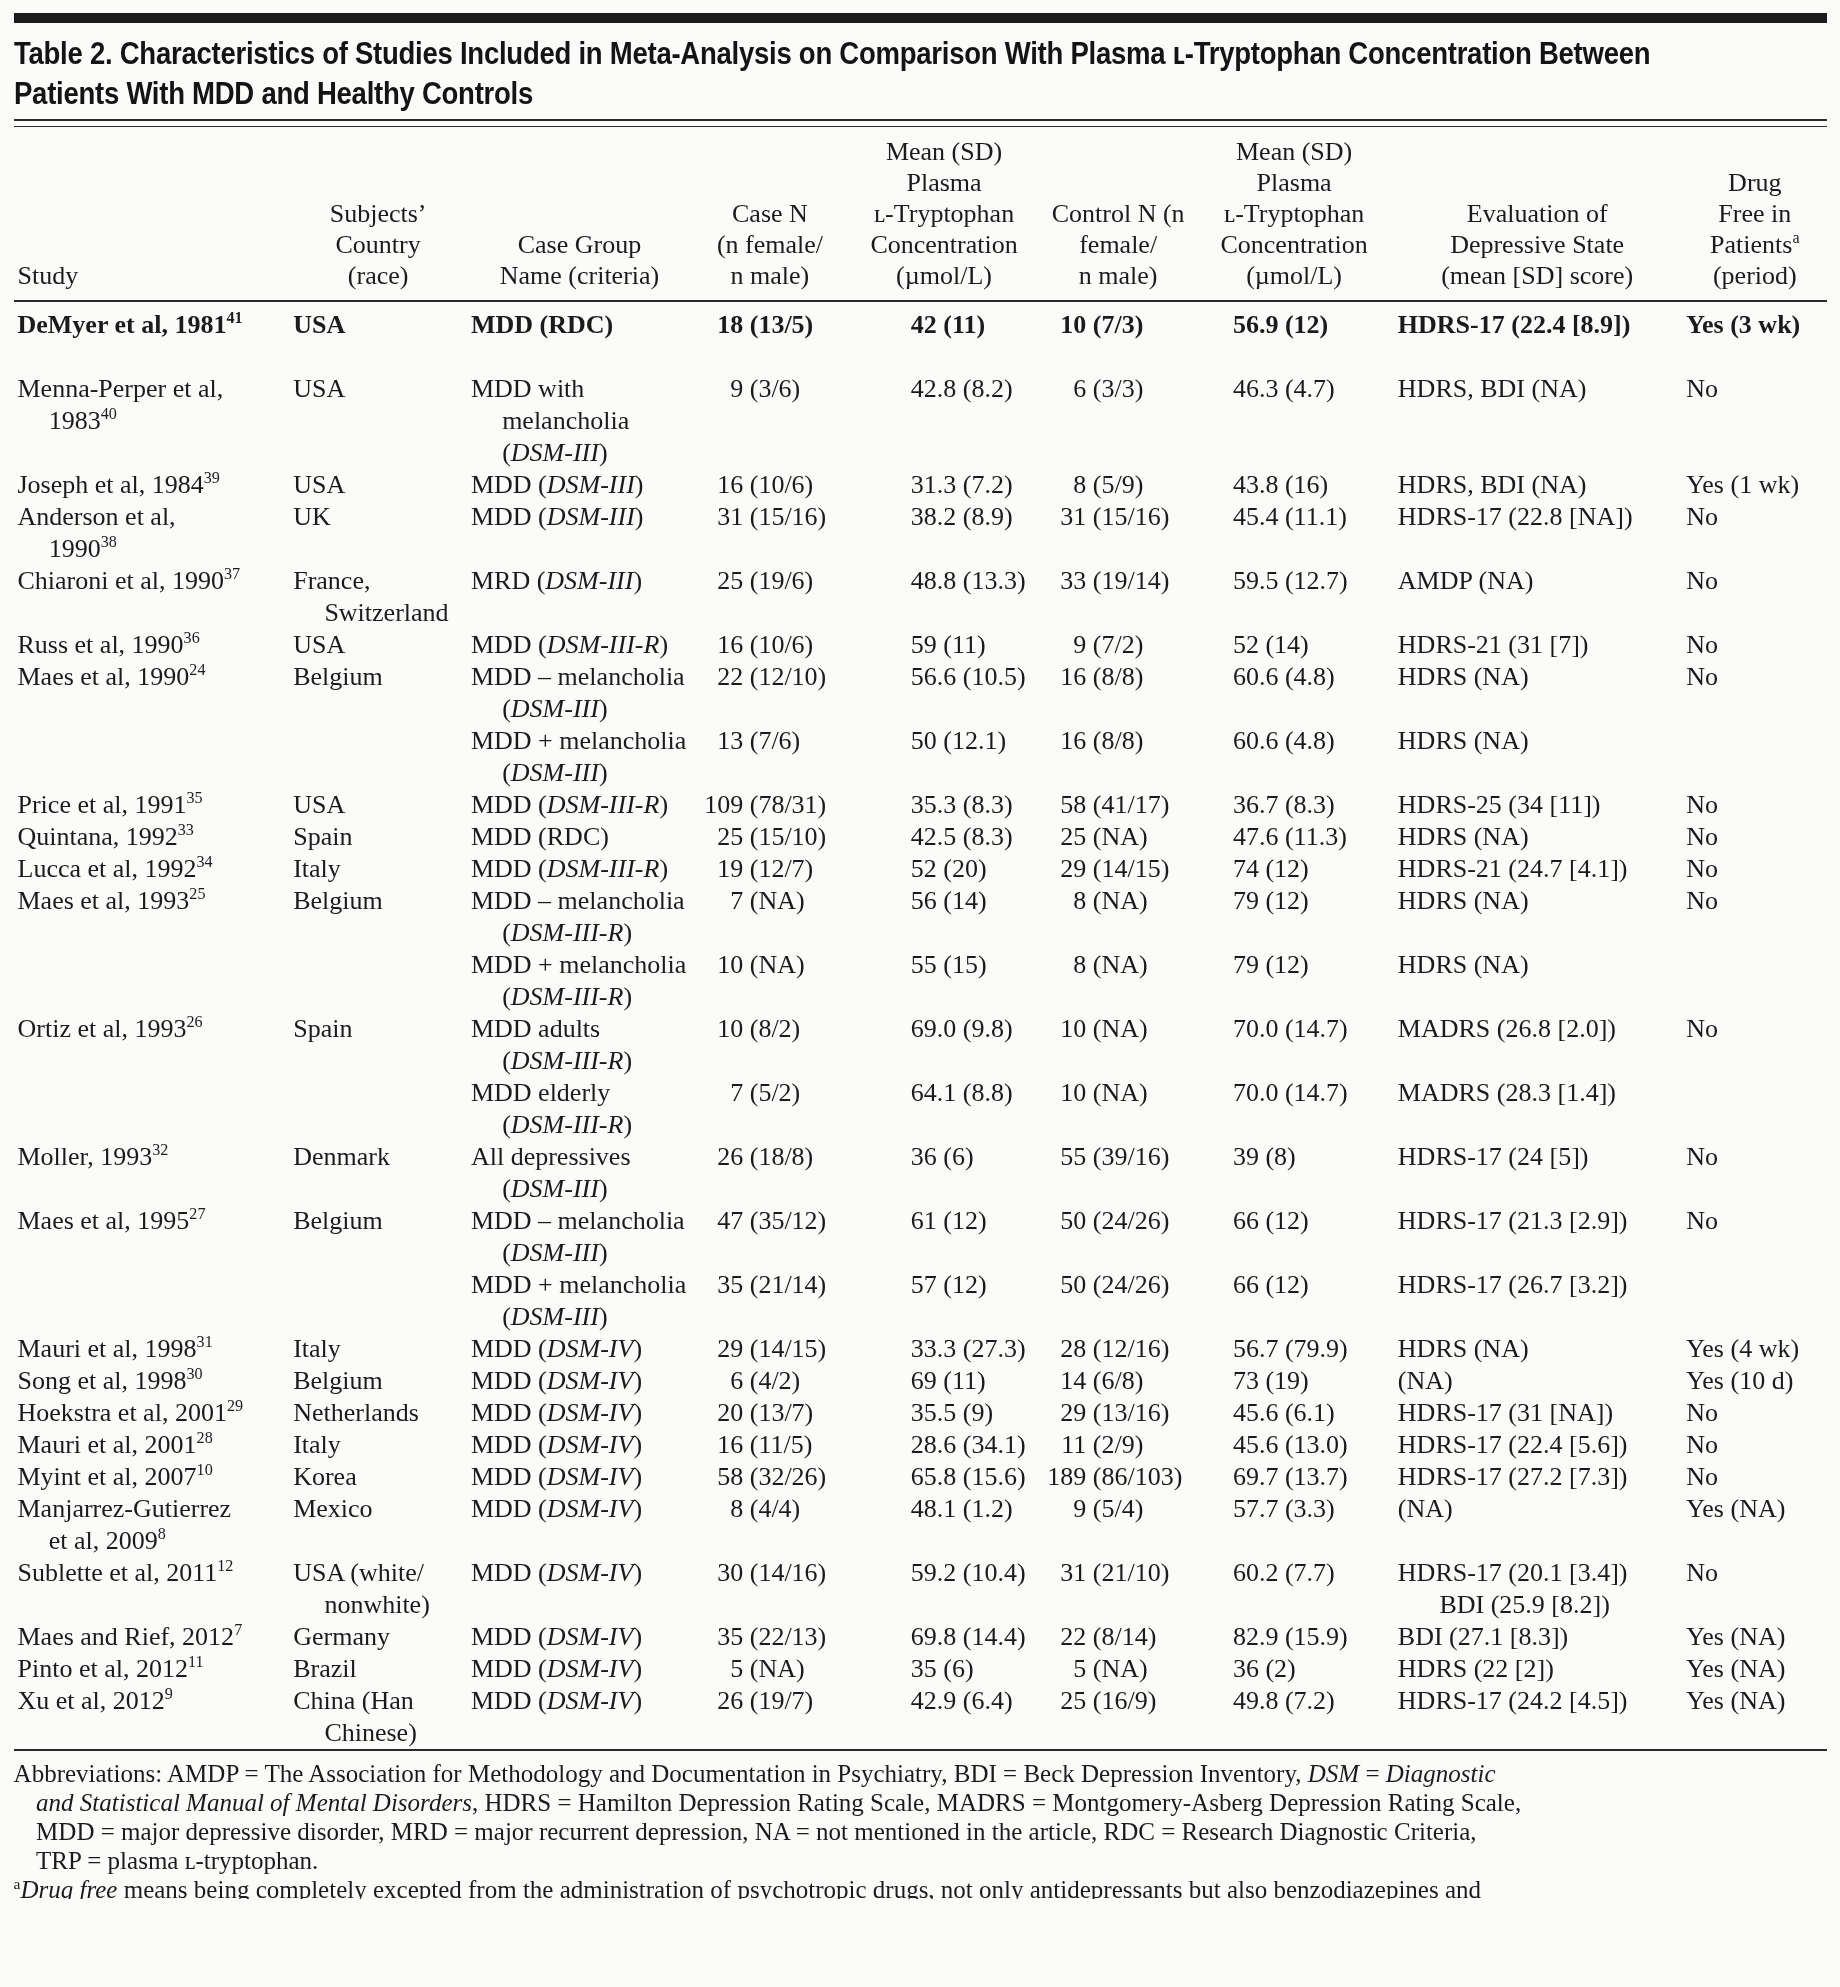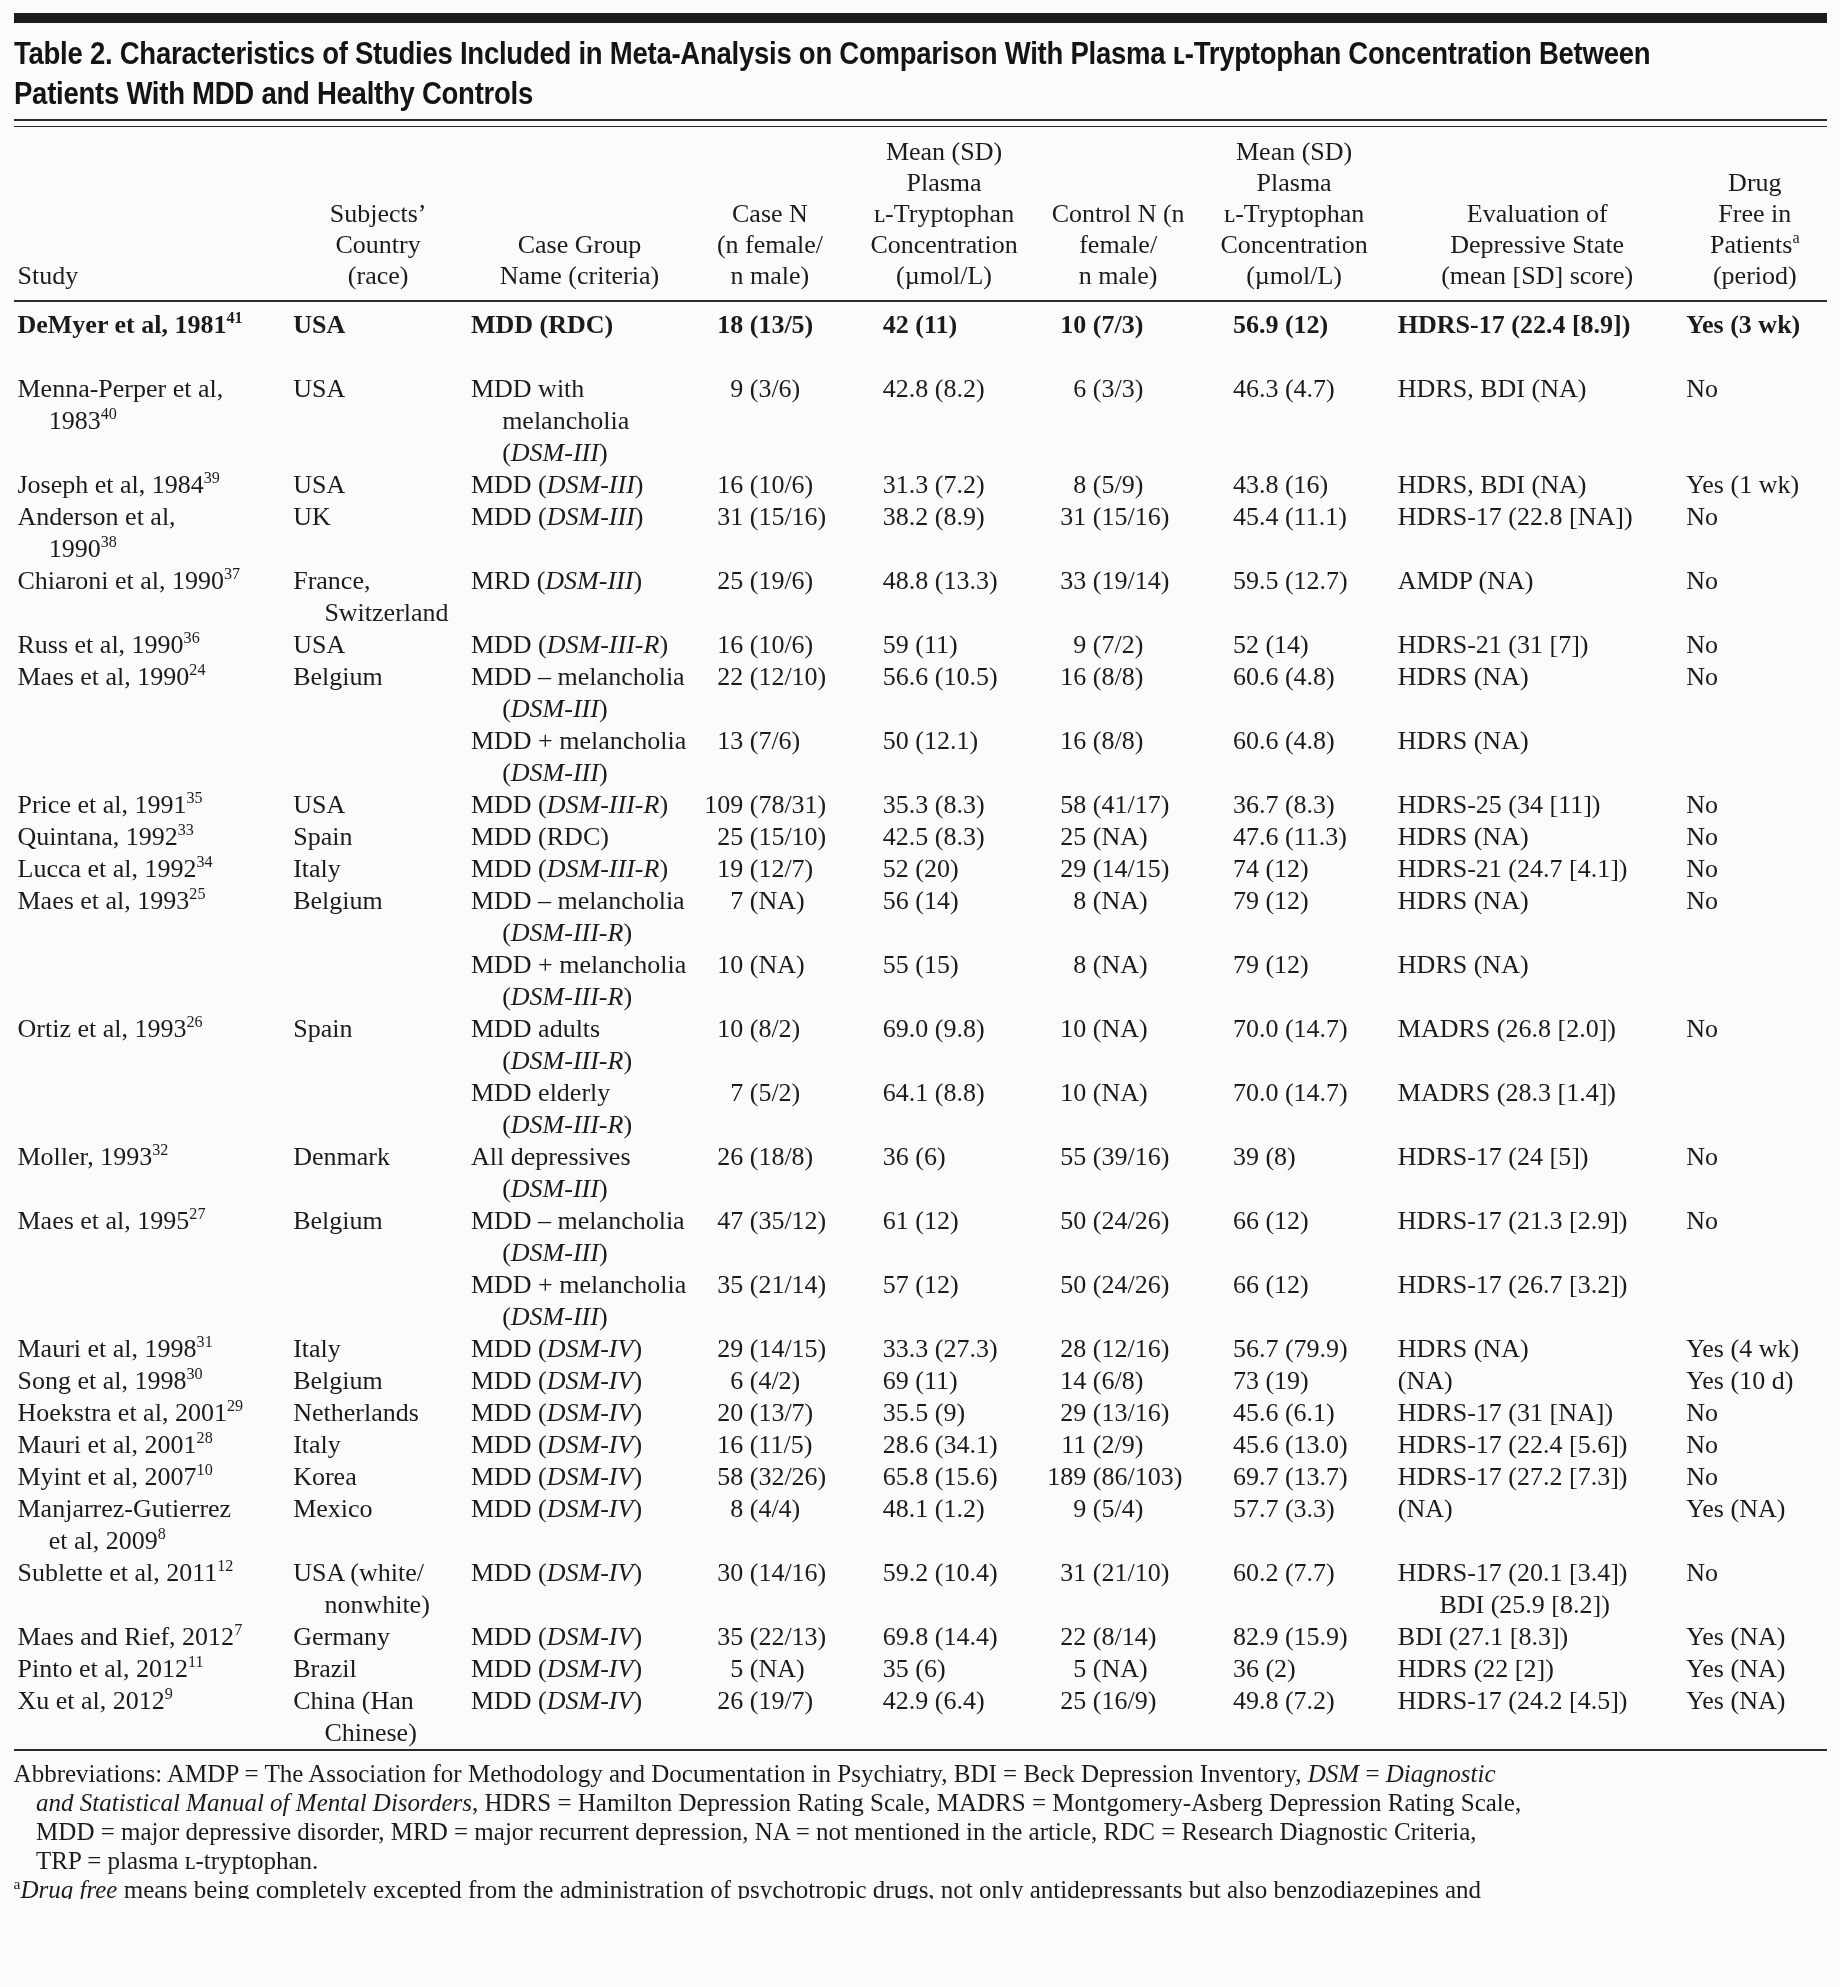--- a/index.html
+++ b/index.html
@@ -70,21 +70,21 @@
   }
   tbody td.col-evaluation{padding-left:calc(5.8px + 1.6em);text-indent:-1.6em;}
 
   
   tbody td.col-case_n{padding-left:9.7px;}
   tbody td.col-case_mean{padding-left:27px;}
   tbody td.col-control_n{padding-left:5.8px;}
   tbody td.col-control_mean{padding-left:29px;}
   .int{display:inline-block;text-align:right;}
   td.col-case_n .int{width:1.6em;}
-  td.col-case_mean .int{width:1.3em;}
+  td.col-case_mean .int{width:1.3em;margin-left:28px;}
   td.col-control_n .int{width:1.55em;}
   td.col-control_mean .int{width:1.3em;}
   .rest{white-space:nowrap;}
 
   sup{font-size:0.62em;line-height:0;vertical-align:super;}
   em{font-style:italic;}
 
   .footnotes{padding:8.7px 1.9px 9.7px 0;}
   .fn{
     margin:0;

